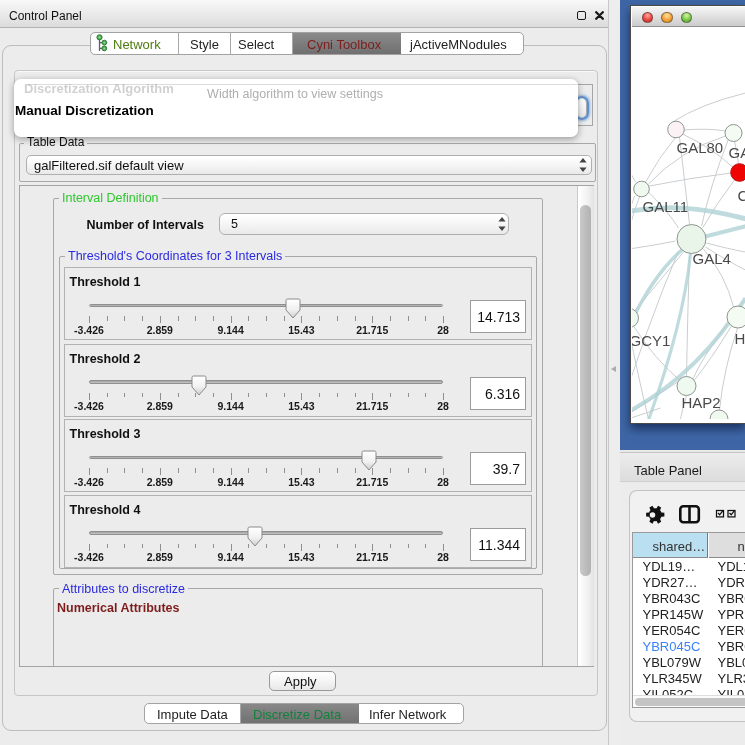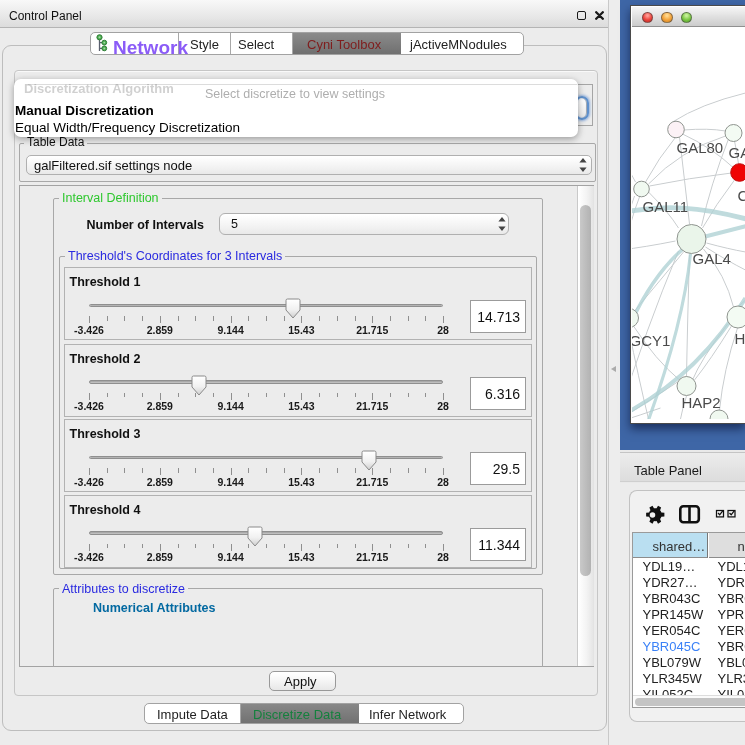--- a/index.html
+++ b/index.html
@@ -34,33 +34,33 @@
           <circle cx="5.5" cy="4.3" r="2.6"></circle>
           <circle cx="10.3" cy="9.6" r="2.4"></circle>
           <circle cx="10.3" cy="15.4" r="2.4"></circle>
         </g>
         <g fill="#a5d6a7">
           <circle cx="5.5" cy="4.3" r="1"></circle>
           <circle cx="10.3" cy="9.6" r="0.9"></circle>
           <circle cx="10.3" cy="15.4" r="0.9"></circle>
         </g>
       </svg>
-<div class="t" style="left:113px;top:37px;font-size:19px;color:#8b5cf6;font-weight:bold;">Network</div>
+<div class="t" style="left:113px;top:37px;font-size:13px;color:#4d7c0f;">Network</div>
 <div class="t" style="left:190px;top:37px;font-size:13px;color:#222;">Style</div>
 <div class="t" style="left:238px;top:37px;font-size:13px;color:#222;">Select</div>
 <div class="t" style="left:307px;top:37px;font-size:13px;color:#7f1d1d;">Cyni Toolbox</div>
 <div class="t" style="left:410px;top:37px;font-size:13px;color:#222;">jActiveMNodules</div>
 <div class="abs" style="left:14px;top:70px;width:584px;height:626px;border:1px solid #c6c6c6;border-radius:4px;box-shadow:inset 0 1px 0 #f8f8f8;background:#ebebeb;"></div>
 <div class="abs" style="left:578px;top:84px;width:15px;height:42px;border:1px solid #a5a5a5;border-left:none;"></div>
 <div class="combo" style="left:560px;top:97px;width:27px;height:22px;border-radius:0 6px 6px 0;"></div>
 <div class="abs" style="left:574.5px;top:95.5px;width:14px;height:24.5px;border:2.6px solid #5e90cc;border-radius:7px;box-shadow:0 0 2.5px 1px rgba(90,140,210,0.65),inset 0 0 2px rgba(90,140,210,0.5);"></div>
 <div class="gbox" style="left:18.5px;top:143px;width:577px;height:39px;"></div>
 <div class="gtitle" style="left:24px;top:134.5px;font-size:12px;color:#111;">Table Data</div>
 <div class="combo" style="left:26px;top:154.5px;width:566px;height:20px;border-radius:5px;"></div>
-<div class="t" style="left:34px;top:157.5px;font-size:13px;color:#111;">galFiltered.sif settings node</div>
+<div class="t" style="left:34px;top:157.5px;font-size:13px;color:#111;">galFiltered.sif default view</div>
 <svg class="abs" style="left:578px;top:157px;" width="10" height="16" viewBox="0 0 10 16">
         <path d="M5 1 L8.6 5.5 L1.4 5.5 Z M5 15 L8.6 10.5 L1.4 10.5 Z" fill="#444"></path>
       </svg>
 <div class="abs" style="left:18.5px;top:185px;width:575.5px;height:482px;border:1px solid #a3a3a3;background:#ebebeb;"></div>
 <div class="abs" style="left:577px;top:186px;width:16.5px;height:480px;background:linear-gradient(90deg,#ffffff,#f2f2f2 55%,#e2e2e2);border-left:1px solid #c9c9c9;"></div>
 <div class="abs" style="left:579.5px;top:205px;width:11px;height:371px;background:linear-gradient(90deg,#c9c9c9,#b2b2b2);border-radius:6px;"></div>
 <div class="gbox" style="left:52.5px;top:198px;width:490px;height:377px;"></div>
 <div class="gtitle" style="left:59px;top:191px;font-size:12.5px;color:#2ec82e;">Interval Definition</div>
 <div class="t" style="left:86.5px;top:218px;font-size:12.5px;font-weight:bold;color:#111;">Number of Intervals</div>
 <div class="combo" style="left:219px;top:213px;width:290px;height:22px;border-radius:6px;"></div>
@@ -188,21 +188,21 @@
         <path d="M2.5 1 h11 a1.5 1.5 0 0 1 1.5 1.5 v9.5 l-7 8 l-7 -8 v-9.5 a1.5 1.5 0 0 1 1.5 -1.5 z" fill="url(#g3)" stroke="#8a8a8a" stroke-width="1"></path>
         <defs>
           <linearGradient id="g3" x1="0" y1="0" x2="0" y2="1">
             <stop offset="0" stop-color="#ffffff"></stop>
             <stop offset="0.55" stop-color="#f0f0f0"></stop>
             <stop offset="1" stop-color="#cfcfcf"></stop>
           </linearGradient>
         </defs>
       </svg>
 <div class="abs" style="left:470px;top:452px;width:56px;height:33px;border:1px solid #9b9b9b;background:#fff;"></div>
-<div class="t" style="left:470px;top:461px;width:50px;font-size:14px;color:#111;text-align:right;">29.5</div>
+<div class="t" style="left:470px;top:461px;width:50px;font-size:14px;color:#111;text-align:right;">39.7</div>
 <div class="abs" style="left:63.5px;top:494.5px;width:468.5px;height:73px;border:1px solid #b2b2b2;background:#ebebeb;"></div>
 <div class="t" style="left:69.5px;top:502.5px;font-size:12.5px;font-weight:bold;color:#111;">Threshold 4</div>
 <div class="abs" style="left:89px;top:531px;width:354px;height:3.5px;background:linear-gradient(#9e9e9e,#c9c9c9);border:1px solid #8f8f8f;border-radius:3px;"></div>
 <div class="abs" style="left:89.00px;top:543.5px;width:1px;height:7px;background:#8f8f8f;"></div>
 <div class="abs" style="left:106.70px;top:543.5px;width:1px;height:4.5px;background:#8f8f8f;"></div>
 <div class="abs" style="left:124.40px;top:543.5px;width:1px;height:4.5px;background:#8f8f8f;"></div>
 <div class="abs" style="left:142.10px;top:543.5px;width:1px;height:4.5px;background:#8f8f8f;"></div>
 <div class="abs" style="left:159.80px;top:543.5px;width:1px;height:7px;background:#8f8f8f;"></div>
 <div class="abs" style="left:177.50px;top:543.5px;width:1px;height:4.5px;background:#8f8f8f;"></div>
 <div class="abs" style="left:195.20px;top:543.5px;width:1px;height:4.5px;background:#8f8f8f;"></div>
@@ -235,37 +235,36 @@
             <stop offset="1" stop-color="#cfcfcf"></stop>
           </linearGradient>
         </defs>
       </svg>
 <div class="abs" style="left:470px;top:527.5px;width:56px;height:33px;border:1px solid #9b9b9b;background:#fff;"></div>
 <div class="t" style="left:470px;top:536.5px;width:50px;font-size:14px;color:#111;text-align:right;">11.344</div>
 <div class="abs" style="left:0;top:185px;width:608px;height:482px;overflow:hidden;pointer-events:none;">
         <div class="gbox" style="left:52.5px;top:403px;width:490px;height:120px;"></div>
       </div>
 <div class="gtitle" style="left:59px;top:582px;font-size:12.5px;color:#2a2ae0;">Attributes to discretize</div>
-<div class="t" style="left:57px;top:601px;font-size:12.5px;font-weight:bold;color:#0369a1;margin-left:36px;">Numerical Attributes</div>
+<div class="t" style="left:57px;top:601px;font-size:12.5px;font-weight:bold;color:#7f1d1d;">Numerical Attributes</div>
 <div class="abs" style="left:268.5px;top:670.5px;width:67.5px;height:20.5px;background:linear-gradient(#ffffff,#f4f4f4 50%,#e6e6e6);border:1px solid #999;border-radius:5px;"></div>
 <div class="t" style="left:284px;top:674px;font-size:13px;color:#111;">Apply</div>
 <div class="abs" style="left:144px;top:703px;width:320px;height:21px;background:#ffffff;border:1px solid #a2a2a2;border-radius:5px;overflow:hidden;">
         <div class="abs" style="left:0;top:0;width:96px;height:21px;border-right:1px solid #a8a8a8;"></div>
         <div class="abs" style="left:96px;top:0;width:118px;height:21px;background:linear-gradient(#888,#6f6f6f);"></div>
       </div>
 <div class="t" style="left:157px;top:706.5px;font-size:13px;color:#222;">Impute Data</div>
 <div class="t" style="left:253px;top:706.5px;font-size:13px;color:#15803d;">Discretize Data</div>
 <div class="t" style="left:369px;top:706.5px;font-size:13px;color:#222;">Infer Network</div>
 </div>
 <div class="abs" style="left:13.5px;top:79px;width:564px;height:57.5px;background:#ffffff;border-radius:7px;box-shadow:0 2px 7px rgba(0,0,0,0.35);"></div>
 <div class="t" style="left:24px;top:81px;font-size:13px;font-weight:bold;color:rgba(100,100,100,0.30);">Discretization Algorithm</div>
 <div class="abs" style="left:28px;top:84px;width:549px;height:1px;background:rgba(140,140,140,0.30);"></div>
-<div class="t" style="left:295px;top:87px;transform:translateX(-50%);font-size:12.5px;color:#aeaeae;">Select discretize to view settings</div>
+<div class="t" style="left:295px;top:87px;transform:translateX(-50%);font-size:12.5px;color:#aeaeae;">Width algorithm to view settings</div>
 <div class="t" style="left:15px;top:103px;font-size:13.5px;font-weight:bold;color:#000;">Manual Discretization</div>
-<div class="t" style="left:15px;top:119.5px;font-size:13.5px;color:#000;">Equal Width/Frequency Discretization</div>
 <div class="abs" style="left:608px;top:0;width:12px;height:745px;background:#ececec;border-left:1px solid #c9c9c9;"></div>
 <svg class="abs" style="left:611px;top:366px;" width="5" height="6" viewBox="0 0 5 6">
       <path d="M5 0 L5 6 L0 3 Z" fill="#ababab"></path>
     </svg>
 <div class="abs" style="left:620px;top:0;width:125px;height:450px;background:#3e66a6;"></div>
 <div class="abs" style="left:630px;top:5px;width:115px;height:419px;border:1.5px solid #4a4a4a;border-right:none;background:#fff;box-shadow:0 5px 9px rgba(0,10,40,0.55);"></div>
 <div class="abs" style="left:631.5px;top:6.5px;width:113.5px;height:20.5px;background:linear-gradient(#f4f4f4,#cccccc);border-bottom:1px solid #909090;"></div>
 <div class="abs" style="left:641.6px;top:11.6px;width:11.4px;height:11.4px;border-radius:50%;background:radial-gradient(circle at 50% 28%, #ff9d96 8%, #ea443c 55%, #c02a24 100%);border:0.8px solid rgba(70,70,70,0.6);"></div>
 <div class="abs" style="left:661.3px;top:11.6px;width:11.4px;height:11.4px;border-radius:50%;background:radial-gradient(circle at 50% 28%, #ffd98e 8%, #f2a33a 55%, #cd7f1f 100%);border:0.8px solid rgba(70,70,70,0.6);"></div>
 <div class="abs" style="left:680.6px;top:11.6px;width:11.4px;height:11.4px;border-radius:50%;background:radial-gradient(circle at 50% 28%, #c8f09a 8%, #7cc845 55%, #559e2a 100%);border:0.8px solid rgba(70,70,70,0.6);"></div>

